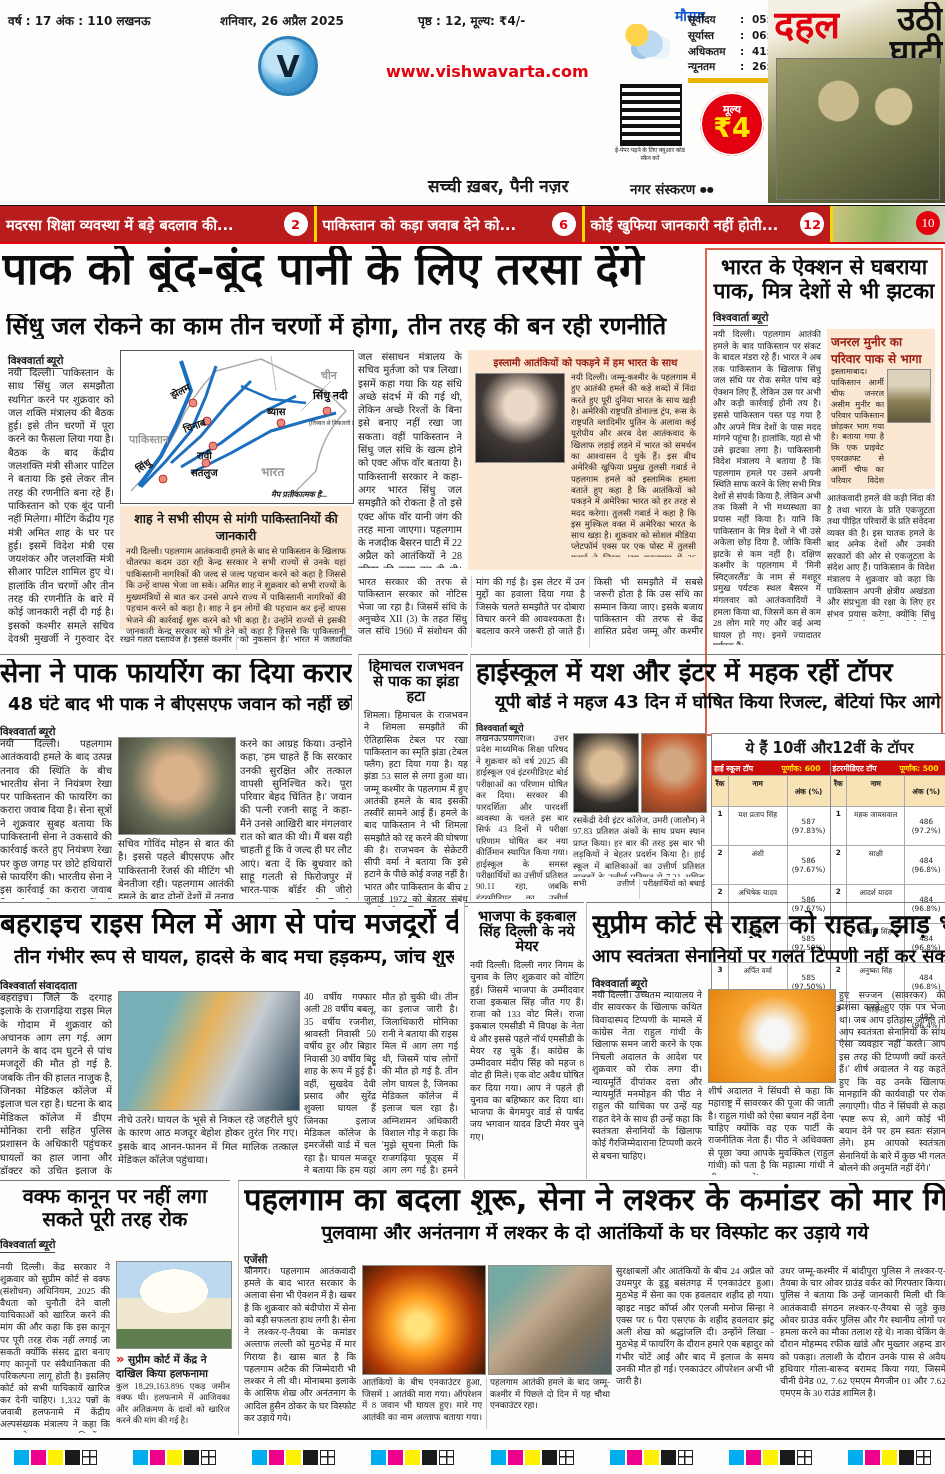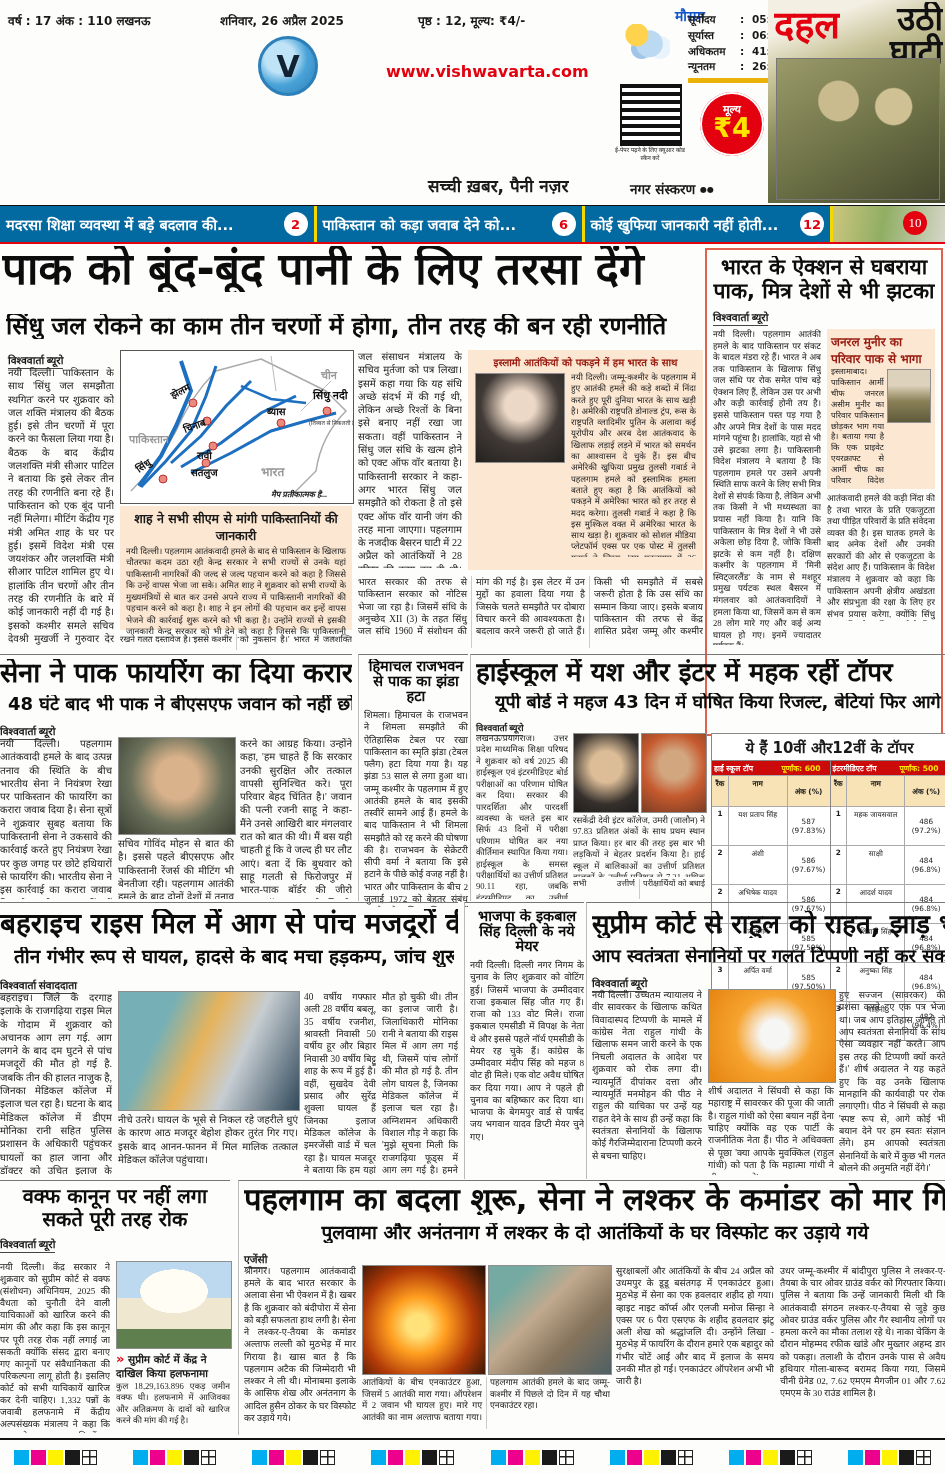--- a/index.html
+++ b/index.html
@@ -41,26 +41,26 @@
   .price-circle .pl{font-size:11px;font-weight:bold;padding-top:9px;}
   .price-circle .pv{font-size:27px;font-weight:bold;color:#ffe400;line-height:.9;}
   .edition{font-weight:bold;font-size:13.5px;font-family:"DejaVu Sans",sans-serif;}
   .promo{left:768px;top:0;width:177px;height:203px;background:
       linear-gradient(160deg,#f3efe2 0 14%,#c9c49a 30%,#8d8f60 52%,#6b6f45 72%,#474a2e);}
   .promo .w1{position:absolute;left:6px;top:6px;font-size:38px;color:#e3000f;}
   .promo .w2{position:absolute;right:2px;top:2px;font-size:33px;color:#111;text-align:right;line-height:1.0;}
 
   
   .nav-strip{left:0;top:206px;width:945px;height:36px;background:#f5d800;display:flex;gap:3px;border-bottom:2px solid #e3000f;}
-  .nav-item{background:#0369a1;color:#fff;display:flex;align-items:center;justify-content:space-between;
+  .nav-item{background:#b91c1c;color:#fff;display:flex;align-items:center;justify-content:space-between;
       font-family:"DejaVu Sans",sans-serif;font-weight:bold;font-size:14.5px;padding:0 6px;overflow:hidden;}
   .pgnum{min-width:24px;height:24px;border-radius:50%;background:#fff;color:#e3000f;display:flex;align-items:center;
       justify-content:center;font-size:13px;margin-left:6px;}
   .nav-thumb{position:relative;width:112px;background:linear-gradient(100deg,#cdc67e,#90ae63 45%,#d6d6c9);}
-  .nav-thumb .pgnum{position:absolute;right:18px;top:5px;background:#e3000f;color:#fff;}
+  .nav-thumb .pgnum{position:absolute;right:5px;top:5px;background:#e3000f;color:#fff;}
 
   
   .lead{left:0;top:244px;width:945px;height:408px;}
   .army{left:0;top:654px;width:352px;height:246px;}
   .himachal{left:358px;top:654px;width:104px;height:246px;padding-left:5px;}
   .toppers{left:470px;top:654px;width:475px;height:246px;padding-left:5px;}
   .bahraich{left:0;top:902px;width:458px;height:276px;}
   .mayor{left:464px;top:902px;width:114px;height:276px;padding-left:5px;}
   .rahul{left:586px;top:902px;width:359px;height:276px;padding-left:5px;}
   .waqf{left:0;top:1180px;width:230px;height:254px;}
@@ -414,21 +414,21 @@
     <div class="abs body-txt" style="left:116px;top:200px;width:114px;height:52px;font-size:8.6px;">कुल 18,29,163.896 एकड़ जमीन वक्फ थी। हलफनामे में आजिवका और अतिक्रमण के दावों को खारिज करने की मांग की गई है।</div>
   </div>
 
   <div class="abs pahalgam band vrule">
     <div class="abs hl nowrap" style="left:5px;top:2px;width:702px;font-size:31px;text-align:center;">पहलगाम का बदला शुरू, सेना ने लश्कर के कमांडर को मार गिराया</div>
     <div class="abs hl nowrap" style="left:5px;top:42px;width:702px;font-size:19px;text-align:center;">पुलवामा और अनंतनाग में लश्कर के दो आतंकियों के घर विस्फोट कर उड़ाये गये</div>
     <div class="abs" style="left:5px;top:68px;"><span class="byline">एजेंसी</span></div>
     <div class="abs body-txt" style="left:5px;top:84px;width:112px;height:164px;font-size:9.2px;">श्रीनगर। पहलगाम आतंकवादी हमले के बाद भारत सरकार के अलावा सेना भी ऐक्शन में है। खबर है कि शुक्रवार को बंदीपोरा में सेना को बड़ी सफलता हाथ लगी है। सेना ने लश्कर-ए-तैयबा के कमांडर अल्ताफ लल्ली को मुठभेड़ में मार गिराया है। खास बात है कि पहलगाम अटैक की जिम्मेदारी भी लश्कर ने ली थी। मोनाबमा इलाके के आसिफ शेख और अनंतनाग के आदिल हुसैन ठोकर के घर विस्फोट कर उड़ाये गये।</div>
     <div class="ph fire-ph" style="left:123px;top:84px;width:122px;height:108px;"></div>
     <div class="ph rubble-ph" style="left:249px;top:84px;width:122px;height:108px;"></div>
-    <div class="abs body-txt cols2" style="left:123px;top:196px;width:248px;height:52px;font-size:8.8px;">आतंकियों के बीच एनकाउंटर हुआ, जिसमें 5 आतंकी मारा गया। ऑपरेशन में 2 जवान भी घायल हुए। मारे गए आतंकी का नाम अल्ताफ बताया गया। पहलगाम आतंकी हमले के बाद जम्मू-कश्मीर में पिछले दो दिन में यह चौथा एनकाउंटर रहा।</div>
+    <div class="abs body-txt cols2" style="left:123px;top:196px;width:248px;height:52px;font-size:8.8px;">आतंकियों के बीच एनकाउंटर हुआ, जिसमें 1 आतंकी मारा गया। ऑपरेशन में 8 जवान भी घायल हुए। मारे गए आतंकी का नाम अल्ताफ बताया गया। पहलगाम आतंकी हमले के बाद जम्मू-कश्मीर में पिछले दो दिन में यह चौथा एनकाउंटर रहा।</div>
     <div class="abs body-txt" style="left:377px;top:84px;width:158px;height:164px;font-size:9.2px;">सुरक्षाबलों और आतंकियों के बीच 24 अप्रैल को उधमपुर के डूडू बसंतगढ़ में एनकाउंटर हुआ। मुठभेड़ में सेना का एक हवलदार शहीद हो गया। व्हाइट नाइट कॉर्प्स और एलजी मनोज सिन्हा ने एक्स पर 6 पैरा एसएफ के शहीद हवलदार झंटू अली शेख को श्रद्धांजलि दी। उन्होंने लिखा - मुठभेड़ में फायरिंग के दौरान हमारे एक बहादुर को गंभीर चोटें आईं और बाद में इलाज के समय उनकी मौत हो गई। एनकाउंटर ऑपरेशन अभी भी जारी है।</div>
     <div class="abs body-txt" style="left:541px;top:84px;width:166px;height:164px;font-size:9.2px;">उधर जम्मू-कश्मीर में बांदीपुरा पुलिस ने लश्कर-ए-तैयबा के चार ओवर ग्राउंड वर्कर को गिरफ्तार किया। पुलिस ने बताया कि उन्हें जानकारी मिली थी कि आतंकवादी संगठन लश्कर-ए-तैयबा से जुड़े कुछ ओवर ग्राउंड वर्कर पुलिस और गैर स्थानीय लोगों पर हमला करने का मौका तलाश रहे थे। नाका चेकिंग के दौरान मोहम्मद रफीक खांडे और मुख्तार अहम्द डार को पकड़ा। तलाशी के दौरान उनके पास से अवैध हथियार गोला-बारूद बरामद किया गया, जिसमें चीनी ग्रेनेड 02, 7.62 एमएम मैगजीन 01 और 7.62 एमएम के 30 राउंड शामिल है।</div>
   </div>
 
   <div class="abs marks">
     <div class="mgrp">
         <div class="sq c"></div>
         <div class="sq m"></div>
         <div class="sq y"></div>
         <div class="sq k"></div>

